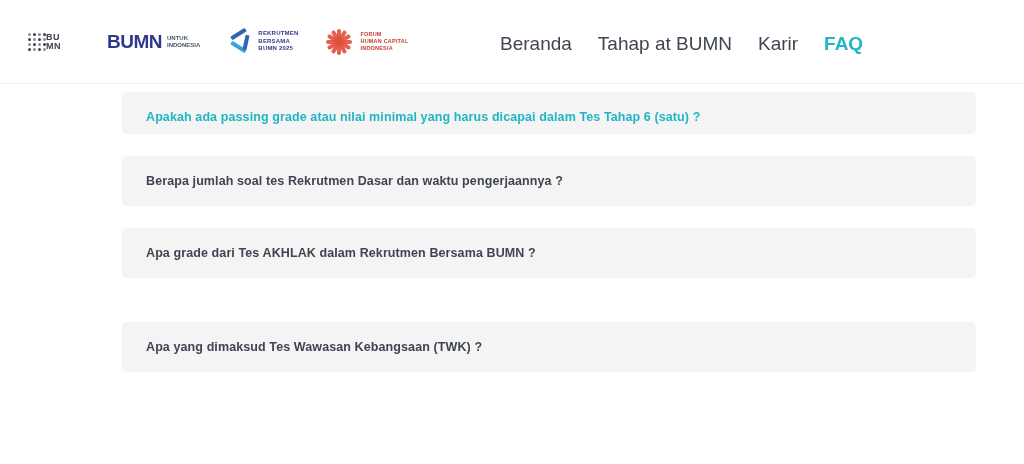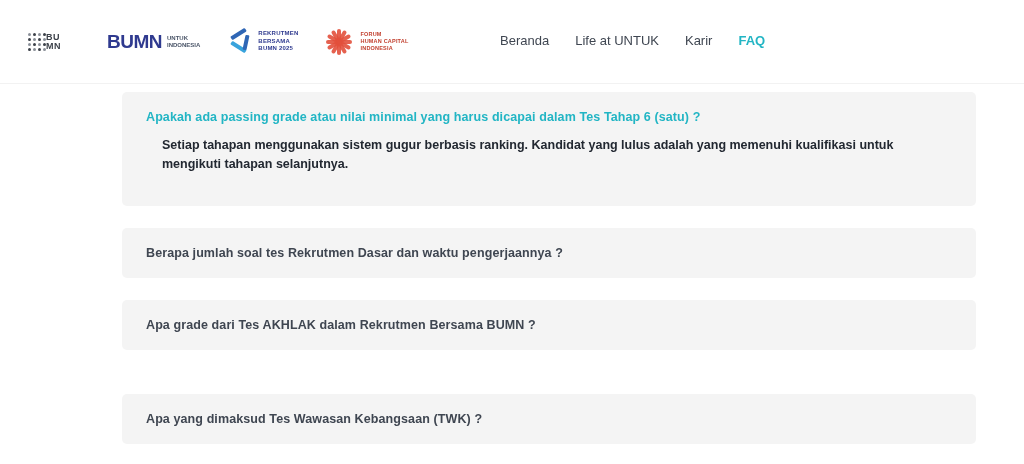--- a/index.html
+++ b/index.html
@@ -148,21 +148,21 @@
   
   .nav {
     position: absolute;
     left: 500px;
     top: 33px;
     display: flex;
     align-items: center;
     gap: 26px;
   }
   .nav-item {
-    font-size: 13px;
+    font-size: 19px;
     color: #3f4651;
     text-decoration: none;
     cursor: pointer;
     white-space: nowrap;
   }
   .nav-item.active { color: #22b5c4; font-weight: bold; }
 
   
   .faq-wrap {
     padding: 0 0 0 0;
@@ -263,31 +263,30 @@
           <div>FORUM</div>
           <div>HUMAN CAPITAL</div>
           <div>INDONESIA</div>
         </div>
       </div>
 
     </div>
 
     <div class="nav">
       <a class="nav-item">Beranda</a>
-      <a class="nav-item">Life at UNTUK</a>
+      <a class="nav-item">Tahap at BUMN</a>
       <a class="nav-item">Karir</a>
       <a class="nav-item active">FAQ</a>
     </div>
   </div>
 
   <div class="faq-wrap">
 
     <div class="faq-item open">
       <div class="faq-q">Apakah ada passing grade atau nilai minimal yang harus dicapai dalam Tes Tahap 6 (satu) ?</div>
-      <div class="faq-a">Setiap tahapan menggunakan sistem gugur berbasis ranking. Kandidat yang lulus adalah yang memenuhi kualifikasi untuk mengikuti tahapan selanjutnya.</div>
     </div>
 
     <div class="faq-spacer"></div>
 
     <div class="faq-item">
       <div class="faq-q">Berapa jumlah soal tes Rekrutmen Dasar dan waktu pengerjaannya ?</div>
     </div>
 
     <div class="faq-spacer"></div>
 

